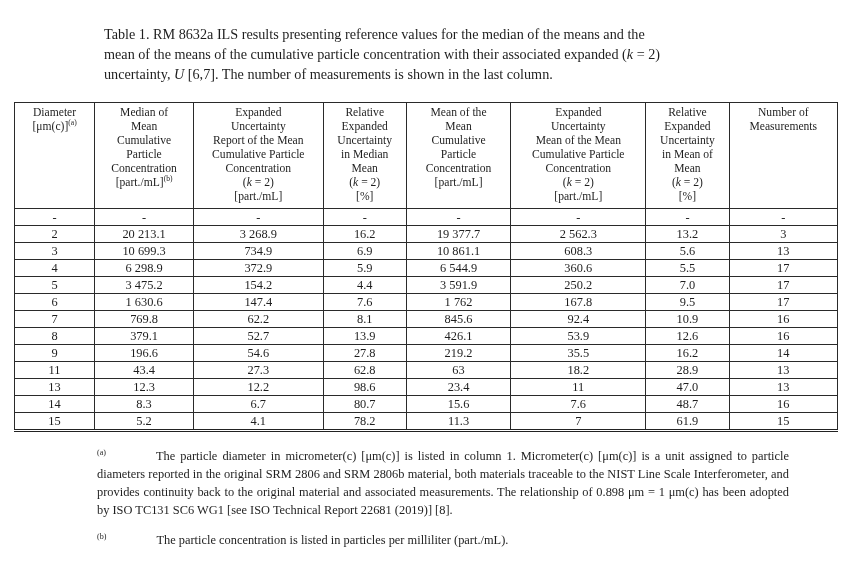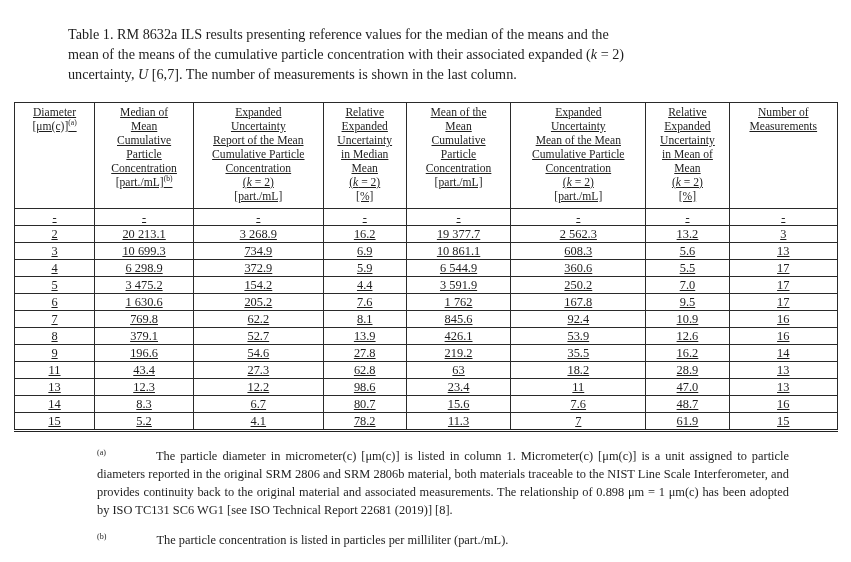--- a/index.html
+++ b/index.html
@@ -6,34 +6,33 @@
     margin: 0; padding: 0;
     width: 851px; height: 562px;
     background: #ffffff;
     overflow: hidden;
     font-family: "Liberation Serif", "DejaVu Serif", serif;
     color: #1e1e1e;
   }
   .page { position: relative; width: 851px; height: 562px; }
 
   .caption {
-    margin: 24px 0 0 68px;
+    margin: 24px 0 0 104px;
     width: 694px;
     font-size: 14.2px;
     line-height: 20px;
   }
 
   table.ils {
     border-collapse: collapse;
     table-layout: fixed;
     width: 824px;
     margin: 18px 0 0 14px;
     border: 1px solid #222;
     border-bottom: 3px double #222;
-    text-decoration: underline;
   }
   table.ils th, table.ils td {
     border: 1px solid #2a2a2a;
   }
   table.ils th {
     font-weight: normal;
     vertical-align: top;
     text-align: center;
     font-size: 11.6px;
     line-height: 14px;
@@ -192,21 +191,21 @@
           <td>154.2</td>
           <td>4.4</td>
           <td>3 591.9</td>
           <td>250.2</td>
           <td>7.0</td>
           <td>17</td>
         </tr>
         <tr>
           <td>6</td>
           <td>1 630.6</td>
-          <td>205.2</td>
+          <td>147.4</td>
           <td>7.6</td>
           <td>1 762</td>
           <td>167.8</td>
           <td>9.5</td>
           <td>17</td>
         </tr>
         <tr>
           <td>7</td>
           <td>769.8</td>
           <td>62.2</td>

